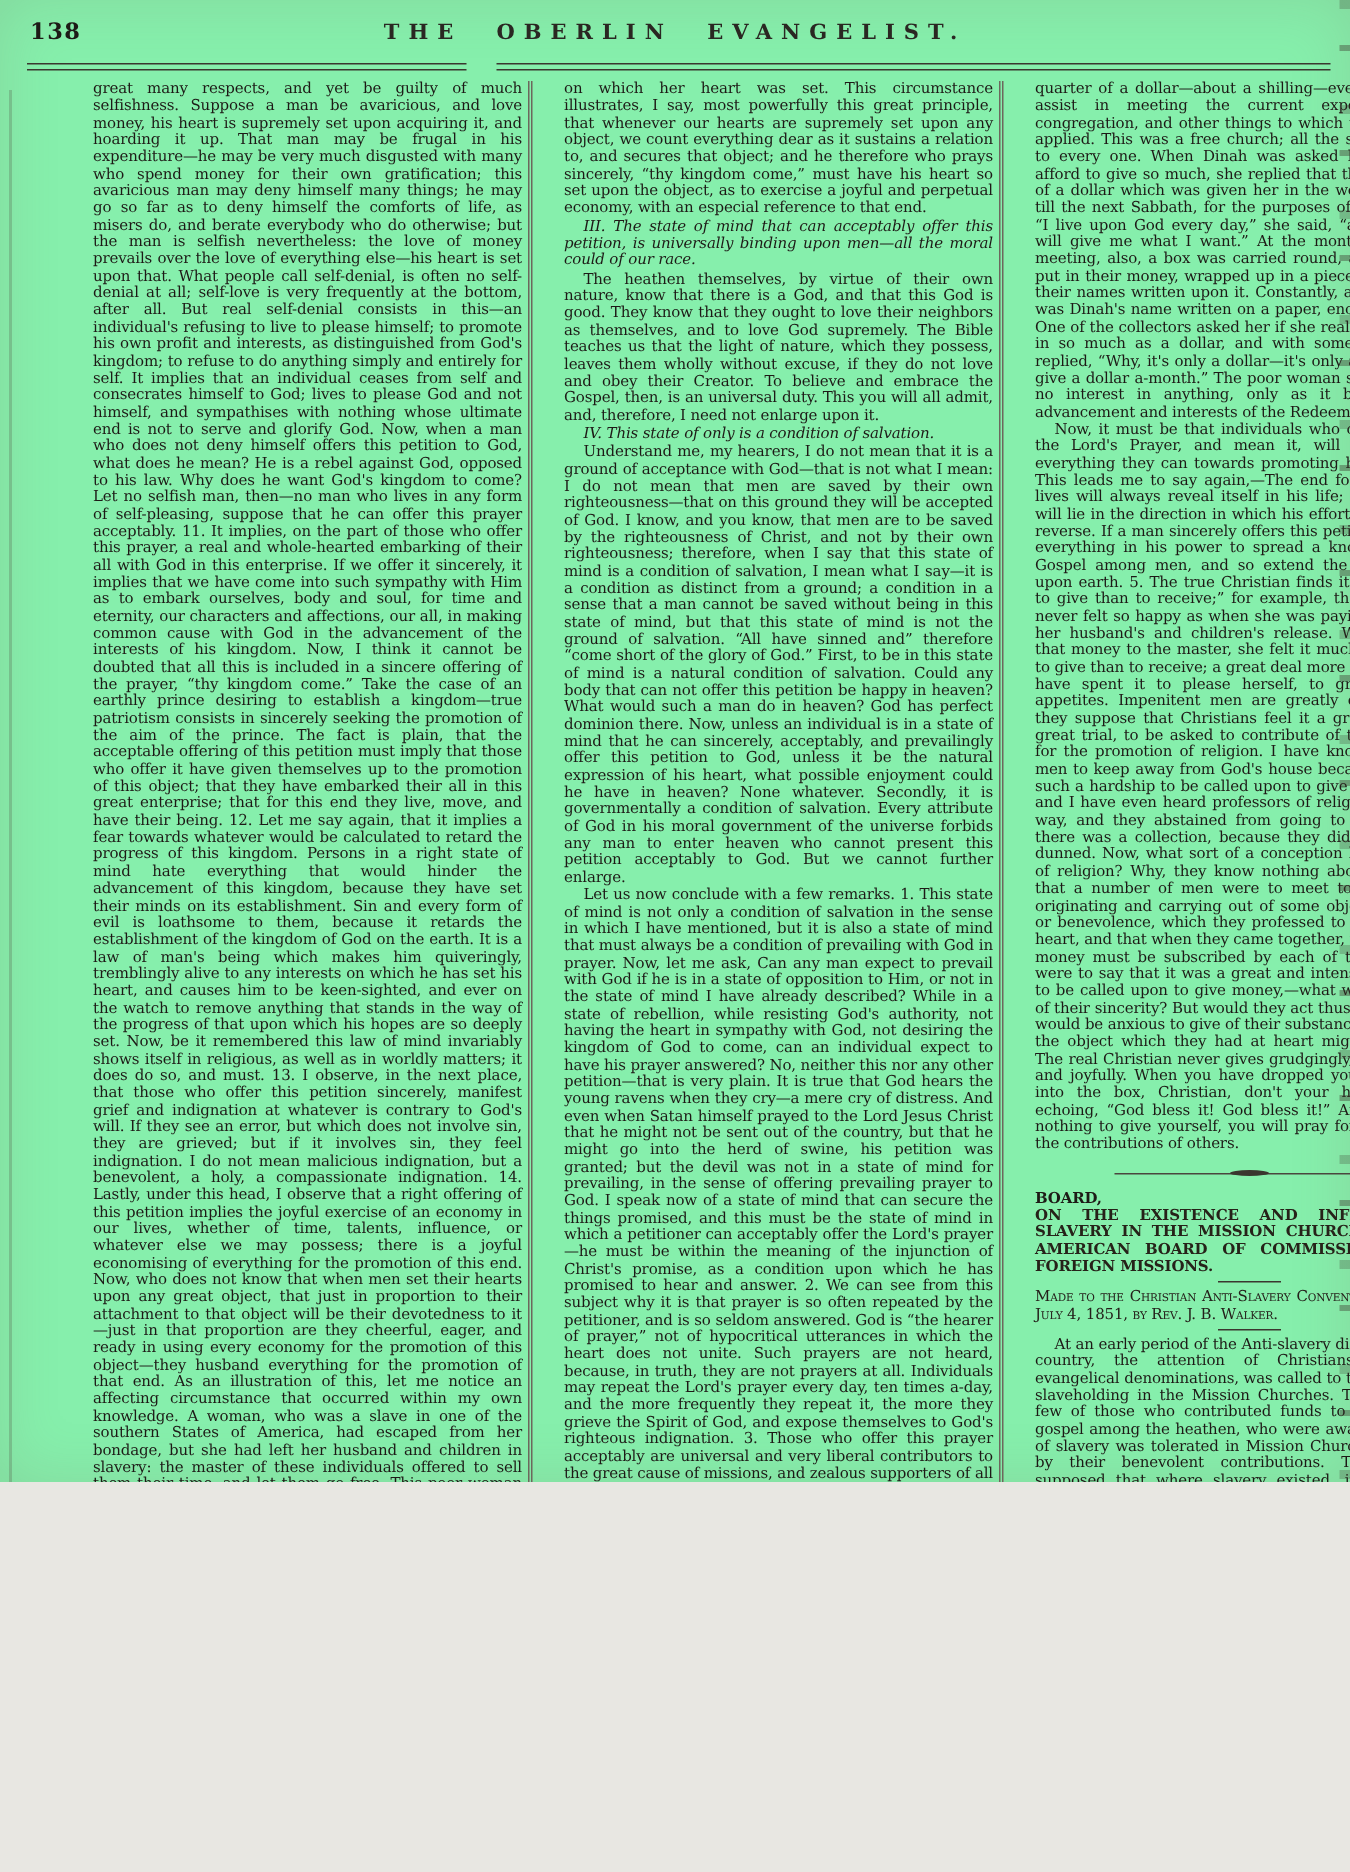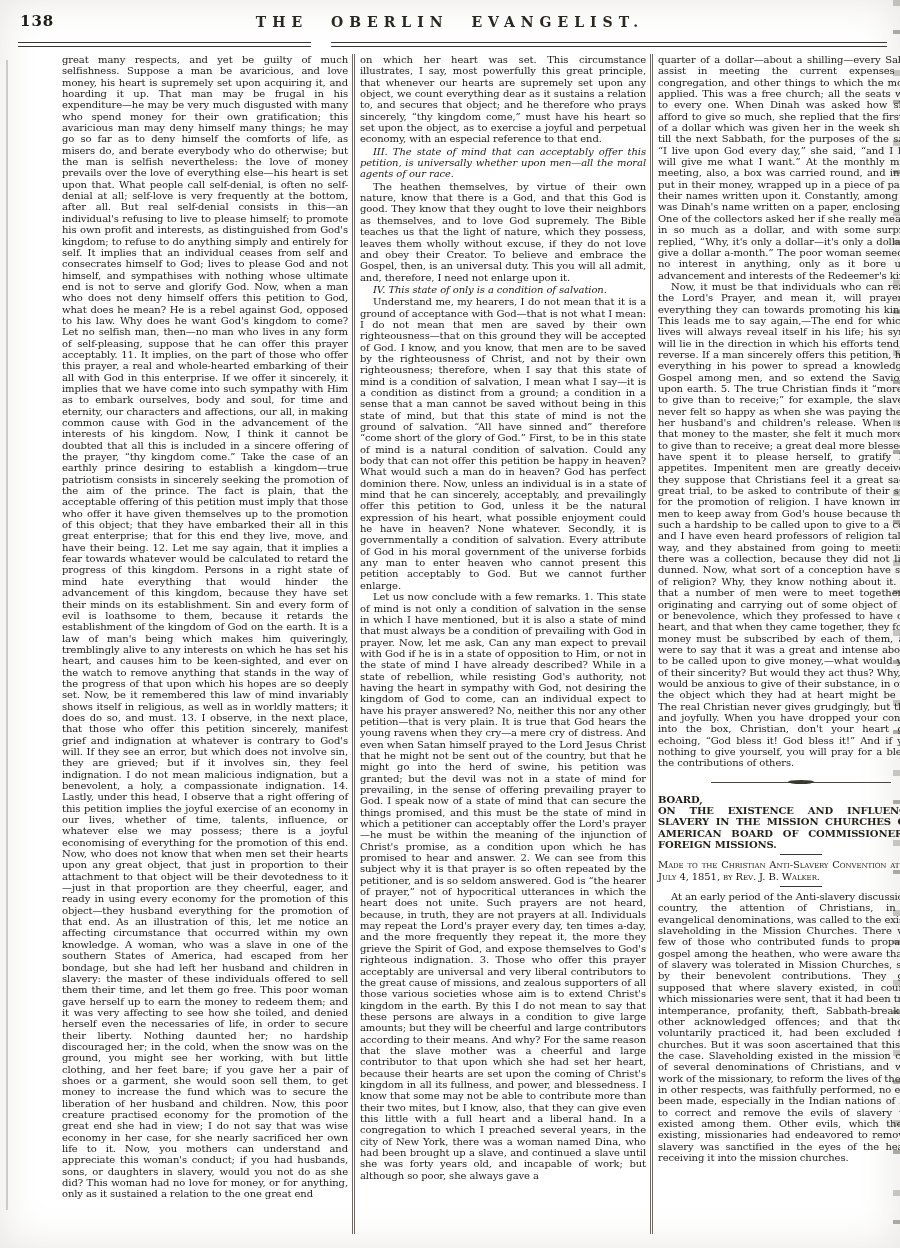--- a/index.html
+++ b/index.html
@@ -3,42 +3,42 @@
 <meta charset="utf-8">
 <style>
   html,body{margin:0;padding:0;}
   body{
     width:900px;height:1248px;
     background:#e8e7e2;
     font-family:"DejaVu Serif","Liberation Serif",serif;
     color:#1d1a16;
   }
   .page{
-    position:relative;width:900px;height:1248px;overflow:hidden;
-    background:#ffffff;
+    position:relative;width:900px;height:988px;overflow:hidden;
+    background:#86efac;
     box-shadow:inset 0 0 40px rgba(120,110,90,.18);
   }
   .pagenum{
     position:absolute;left:20px;top:12px;
     font-size:15px;font-weight:bold;letter-spacing:1px;
   }
   .masthead{
     position:absolute;left:0;right:0;top:14px;
     text-align:center;font-size:14px;font-weight:bold;
     letter-spacing:6px;word-spacing:12px;color:#2a2722;
   }
   .rule{position:absolute;height:3px;border-top:1px solid #3a372f;border-bottom:1px solid #3a372f;}
   .rule-left{left:18px;width:293px;top:42px;}
   .rule-right{left:331px;width:556px;top:42px;}
   .columns{
     position:absolute;left:18px;top:54px;width:872px;height:1180px;
     display:flex;overflow:hidden;margin-left:44px;
   }
   .col{width:286px;flex:0 0 286px;}
-  .col + .col{border-left:3px double #6d675c;margin-left:4px;padding-left:5px;}
+  .col + .col{border-left:3px double #6d675c;margin-left:4px;padding-left:21px;}
   .col p{
     margin:0;font-size:10px;line-height:11.35px;
     text-align:justify;letter-spacing:-0.1px;
   }
   .col p.indent{text-indent:13px;}
   .col p.hitalic{font-style:italic;text-indent:13px;margin:1px 0;}
   .article-divider{
     position:relative;width:180px;height:3px;margin:12px auto 10px auto;
   }
   .article-divider .bar{
@@ -87,21 +87,21 @@
   <div class="rule rule-right"></div>
 
   <div class="columns">
 
     <div class="col">
       <p>great many respects, and yet be guilty of much selfishness. Suppose a man be avaricious, and love money, his heart is supremely set upon acquiring it, and hoarding it up. That man may be frugal in his expenditure—he may be very much disgusted with many who spend money for their own gratification; this avaricious man may deny himself many things; he may go so far as to deny himself the comforts of life, as misers do, and berate everybody who do otherwise; but the man is selfish nevertheless: the love of money prevails over the love of everything else—his heart is set upon that. What people call self-denial, is often no self-denial at all; self-love is very frequently at the bottom, after all. But real self-denial consists in this—an individual's refusing to live to please himself; to promote his own profit and interests, as distinguished from God's kingdom; to refuse to do anything simply and entirely for self. It implies that an individual ceases from self and consecrates himself to God; lives to please God and not himself, and sympathises with nothing whose ultimate end is not to serve and glorify God. Now, when a man who does not deny himself offers this petition to God, what does he mean? He is a rebel against God, opposed to his law. Why does he want God's kingdom to come? Let no selfish man, then—no man who lives in any form of self-pleasing, suppose that he can offer this prayer acceptably. 11. It implies, on the part of those who offer this prayer, a real and whole-hearted embarking of their all with God in this enterprise. If we offer it sincerely, it implies that we have come into such sympathy with Him as to embark ourselves, body and soul, for time and eternity, our characters and affections, our all, in making common cause with God in the advancement of the interests of his kingdom. Now, I think it cannot be doubted that all this is included in a sincere offering of the prayer, “thy kingdom come.” Take the case of an earthly prince desiring to establish a kingdom—true patriotism consists in sincerely seeking the promotion of the aim of the prince. The fact is plain, that the acceptable offering of this petition must imply that those who offer it have given themselves up to the promotion of this object; that they have embarked their all in this great enterprise; that for this end they live, move, and have their being. 12. Let me say again, that it implies a fear towards whatever would be calculated to retard the progress of this kingdom. Persons in a right state of mind hate everything that would hinder the advancement of this kingdom, because they have set their minds on its establishment. Sin and every form of evil is loathsome to them, because it retards the establishment of the kingdom of God on the earth. It is a law of man's being which makes him quiveringly, tremblingly alive to any interests on which he has set his heart, and causes him to be keen-sighted, and ever on the watch to remove anything that stands in the way of the progress of that upon which his hopes are so deeply set. Now, be it remembered this law of mind invariably shows itself in religious, as well as in worldly matters; it does do so, and must. 13. I observe, in the next place, that those who offer this petition sincerely, manifest grief and indignation at whatever is contrary to God's will. If they see an error, but which does not involve sin, they are grieved; but if it involves sin, they feel indignation. I do not mean malicious indignation, but a benevolent, a holy, a compassionate indignation. 14. Lastly, under this head, I observe that a right offering of this petition implies the joyful exercise of an economy in our lives, whether of time, talents, influence, or whatever else we may possess; there is a joyful economising of everything for the promotion of this end. Now, who does not know that when men set their hearts upon any great object, that just in proportion to their attachment to that object will be their devotedness to it—just in that proportion are they cheerful, eager, and ready in using every economy for the promotion of this object—they husband everything for the promotion of that end. As an illustration of this, let me notice an affecting circumstance that occurred within my own knowledge. A woman, who was a slave in one of the southern States of America, had escaped from her bondage, but she had left her husband and children in slavery: the master of these individuals offered to sell them their time, and let them go free. This poor woman gave herself up to earn the money to redeem them; and it was very affecting to see how she toiled, and denied herself even the necessaries of life, in order to secure their liberty. Nothing daunted her; no hardship discouraged her; in the cold, when the snow was on the ground, you might see her working, with but little clothing, and her feet bare; if you gave her a pair of shoes or a garment, she would soon sell them, to get money to increase the fund which was to secure the liberation of her husband and children. Now, this poor creature practised economy for the promotion of the great end she had in view; I do not say that was wise economy in her case, for she nearly sacrificed her own life to it. Now, you mothers can understand and appreciate this woman's conduct; if you had husbands, sons, or daughters in slavery, would you not do as she did? This woman had no love for money, or for anything, only as it sustained a relation to the one great end</p>
     </div>
 
     <div class="col">
       <p>on which her heart was set. This circumstance illustrates, I say, most powerfully this great principle, that whenever our hearts are supremely set upon any object, we count everything dear as it sustains a relation to, and secures that object; and he therefore who prays sincerely, “thy kingdom come,” must have his heart so set upon the object, as to exercise a joyful and perpetual economy, with an especial reference to that end.</p>
-      <p class="hitalic">III. The state of mind that can acceptably offer this petition, is universally whether upon men—all the moral agents of our race.</p>
+      <p class="hitalic">III. The state of mind that can acceptably offer this petition, is universally binding upon men—all the moral could of our race.</p>
       <p class="indent">The heathen themselves, by virtue of their own nature, know that there is a God, and that this God is good. They know that they ought to love their neighbors as themselves, and to love God supremely. The Bible teaches us that the light of nature, which they possess, leaves them wholly without excuse, if they do not love and obey their Creator. To believe and embrace the Gospel, then, is an universal duty. This you will all admit, and, therefore, I need not enlarge upon it.</p>
       <p class="hitalic">IV. This state of only is a condition of salvation.</p>
       <p class="indent">Understand me, my hearers, I do not mean that it is a ground of acceptance with God—that is not what I mean: I do not mean that men are saved by their own righteousness—that on this ground they will be accepted of God. I know, and you know, that men are to be saved by the righteousness of Christ, and not by their own righteousness; therefore, when I say that this state of mind is a condition of salvation, I mean what I say—it is a condition as distinct from a ground; a condition in a sense that a man cannot be saved without being in this state of mind, but that this state of mind is not the ground of salvation. “All have sinned and” therefore “come short of the glory of God.” First, to be in this state of mind is a natural condition of salvation. Could any body that can not offer this petition be happy in heaven? What would such a man do in heaven? God has perfect dominion there. Now, unless an individual is in a state of mind that he can sincerely, acceptably, and prevailingly offer this petition to God, unless it be the natural expression of his heart, what possible enjoyment could he have in heaven? None whatever. Secondly, it is governmentally a condition of salvation. Every attribute of God in his moral government of the universe forbids any man to enter heaven who cannot present this petition acceptably to God. But we cannot further enlarge.</p>
       <p class="indent">Let us now conclude with a few remarks. 1. This state of mind is not only a condition of salvation in the sense in which I have mentioned, but it is also a state of mind that must always be a condition of prevailing with God in prayer. Now, let me ask, Can any man expect to prevail with God if he is in a state of opposition to Him, or not in the state of mind I have already described? While in a state of rebellion, while resisting God's authority, not having the heart in sympathy with God, not desiring the kingdom of God to come, can an individual expect to have his prayer answered? No, neither this nor any other petition—that is very plain. It is true that God hears the young ravens when they cry—a mere cry of distress. And even when Satan himself prayed to the Lord Jesus Christ that he might not be sent out of the country, but that he might go into the herd of swine, his petition was granted; but the devil was not in a state of mind for prevailing, in the sense of offering prevailing prayer to God. I speak now of a state of mind that can secure the things promised, and this must be the state of mind in which a petitioner can acceptably offer the Lord's prayer—he must be within the meaning of the injunction of Christ's promise, as a condition upon which he has promised to hear and answer. 2. We can see from this subject why it is that prayer is so often repeated by the petitioner, and is so seldom answered. God is “the hearer of prayer,” not of hypocritical utterances in which the heart does not unite. Such prayers are not heard, because, in truth, they are not prayers at all. Individuals may repeat the Lord's prayer every day, ten times a-day, and the more frequently they repeat it, the more they grieve the Spirit of God, and expose themselves to God's righteous indignation. 3. Those who offer this prayer acceptably are universal and very liberal contributors to the great cause of missions, and zealous supporters of all those various societies whose aim is to extend Christ's kingdom in the earth. By this I do not mean to say that these persons are always in a condition to give large amounts; but they will be cheerful and large contributors according to their means. And why? For the same reason that the slave mother was a cheerful and large contributor to that upon which she had set her heart, because their hearts are set upon the coming of Christ's kingdom in all its fullness, and power, and blessedness. I know that some may not be able to contribute more than their two mites, but I know, also, that they can give even this little with a full heart and a liberal hand. In a congregation to which I preached several years, in the city of New York, there was a woman named Dina, who had been brought up a slave, and continued a slave until she was forty years old, and incapable of work; but although so poor, she always gave a</p>
     </div>
 
     <div class="col">
       <p>quarter of a dollar—about a shilling—every Sabbath, to assist in meeting the current expenses of the congregation, and other things to which the money was applied. This was a free church; all the seats were free to every one. When Dinah was asked how she could afford to give so much, she replied that the first quarter of a dollar which was given her in the week she laid by till the next Sabbath, for the purposes of the sanctuary. “I live upon God every day,” she said, “and I know He will give me what I want.” At the monthly missionary meeting, also, a box was carried round, and individuals put in their money, wrapped up in a piece of paper, with their names written upon it. Constantly, among the rest, was Dinah's name written on a paper, enclosing a dollar. One of the collectors asked her if she really meant to put in so much as a dollar, and with some surprise, she replied, “Why, it's only a dollar—it's only a dollar; can't I give a dollar a-month.” The poor woman seemed to have no interest in anything, only as it bore upon the advancement and interests of the Redeemer's kingdom.</p>
       <p class="indent">Now, it must be that individuals who can really offer the Lord's Prayer, and mean it, will prayerfully do everything they can towards promoting his kingdom. 4. This leads me to say again,—The end for which a man lives will always reveal itself in his life; his sympathies will lie in the direction in which his efforts tend, and the reverse. If a man sincerely offers this petition, he will do everything in his power to spread a knowledge of the Gospel among men, and so extend the Savior's reign upon earth. 5. The true Christian finds it “more blessed to give than to receive;” for example, the slave mother never felt so happy as when she was paying the price of her husband's and children's release. When she gave that money to the master, she felt it much more blessed to give than to receive; a great deal more blessed than to have spent it to please herself, to gratify her own appetites. Impenitent men are greatly deceived when they suppose that Christians feel it a great sacrifice, a great trial, to be asked to contribute of their substance for the promotion of religion. I have known impenitent men to keep away from God's house because they felt it such a hardship to be called upon to give to a collection; and I have even heard professors of religion talk in that way, and they abstained from going to meeting when there was a collection, because they did not like to be dunned. Now, what sort of a conception have such men of religion? Why, they know nothing about it. Suppose that a number of men were to meet together for the originating and carrying out of some object of business or benevolence, which they professed to have deeply at heart, and that when they came together, they found that money must be subscribed by each of them, and they were to say that it was a great and intense abomination to be called upon to give money,—what would you think of their sincerity? But would they act thus? Why, no, they would be anxious to give of their substance, in order that the object which they had at heart might be realized. The real Christian never gives grudgingly, but thankfully and joyfully. When you have dropped your contribution into the box, Christian, don't your heart go away echoing, “God bless it! God bless it!” And if you have nothing to give yourself, you will pray for a blessing on the contributions of others.</p>
 

